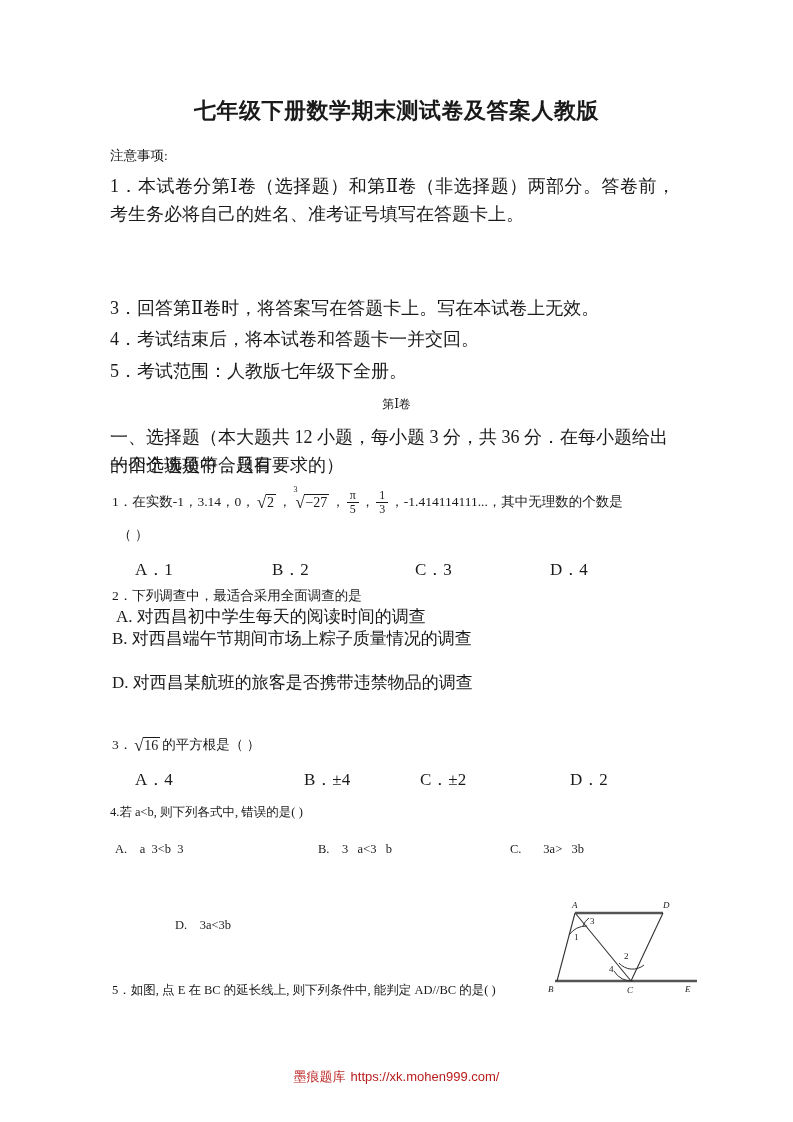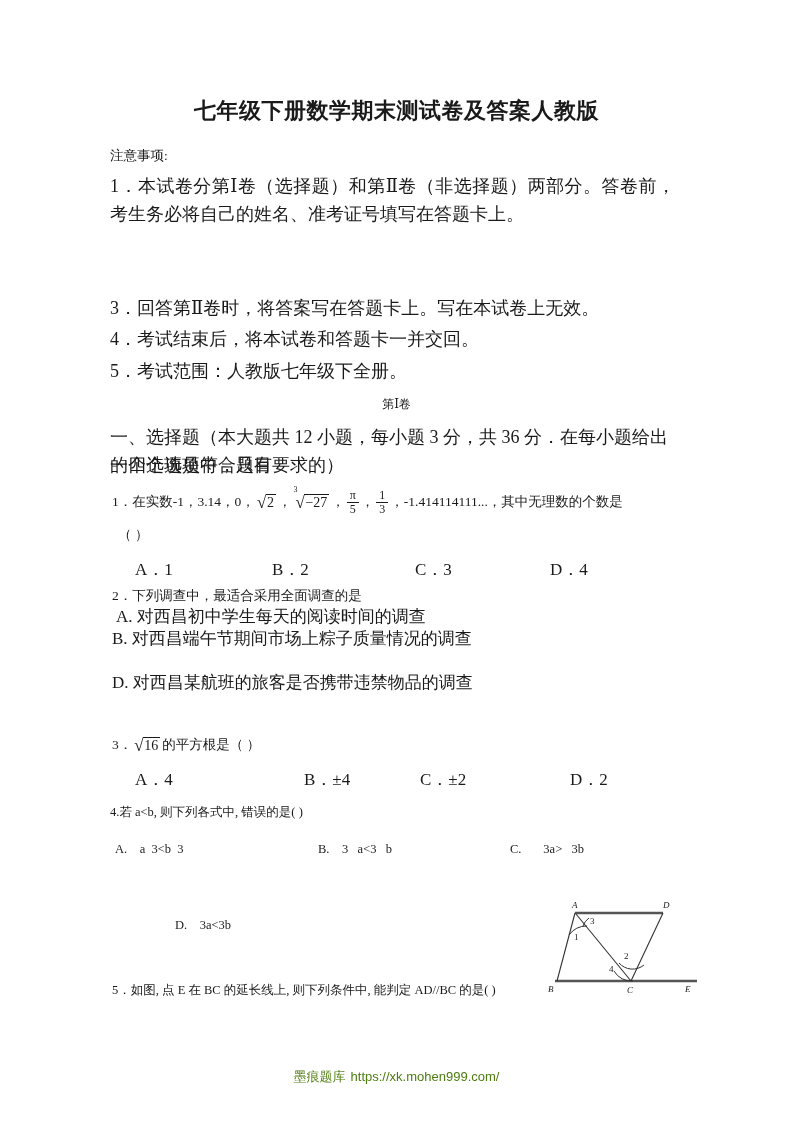--- a/index.html
+++ b/index.html
@@ -121,21 +121,21 @@
     width: 160px;
     height: 105px;
   }
   .footer {
     position: absolute;
     left: 0;
     top: 1068px;
     width: 793px;
     text-align: center;
     font-size: 13px;
-    color: #4d7c0f;
+    color: #b91c1c;
     font-family: "Liberation Sans", sans-serif;
   }
   .footer .brand { margin-right: 5px; }
 </style>
 </head>
 <body>
 
 <div class="page">
 
   <div class="doc-title">七年级下册数学期末测试卷及答案人教版</div>

